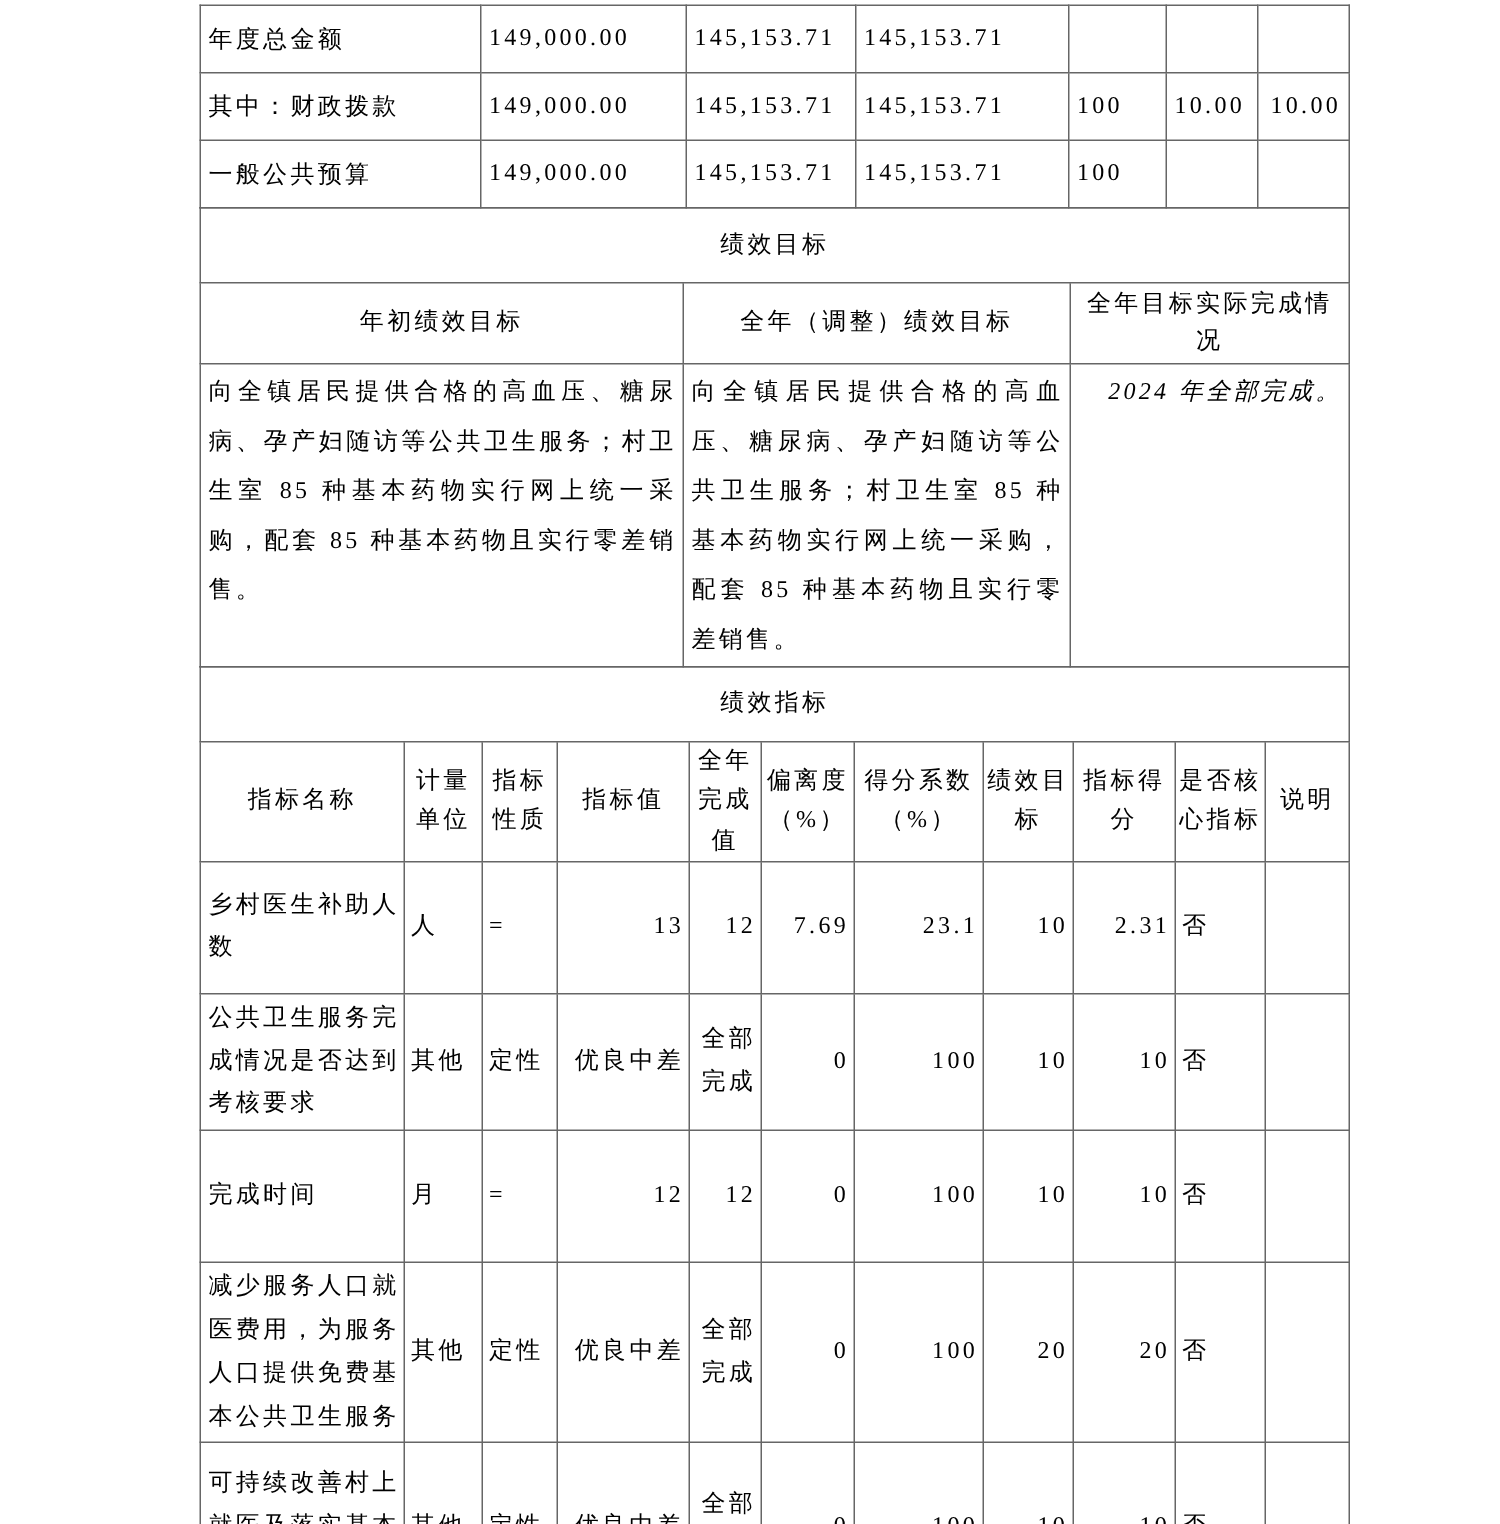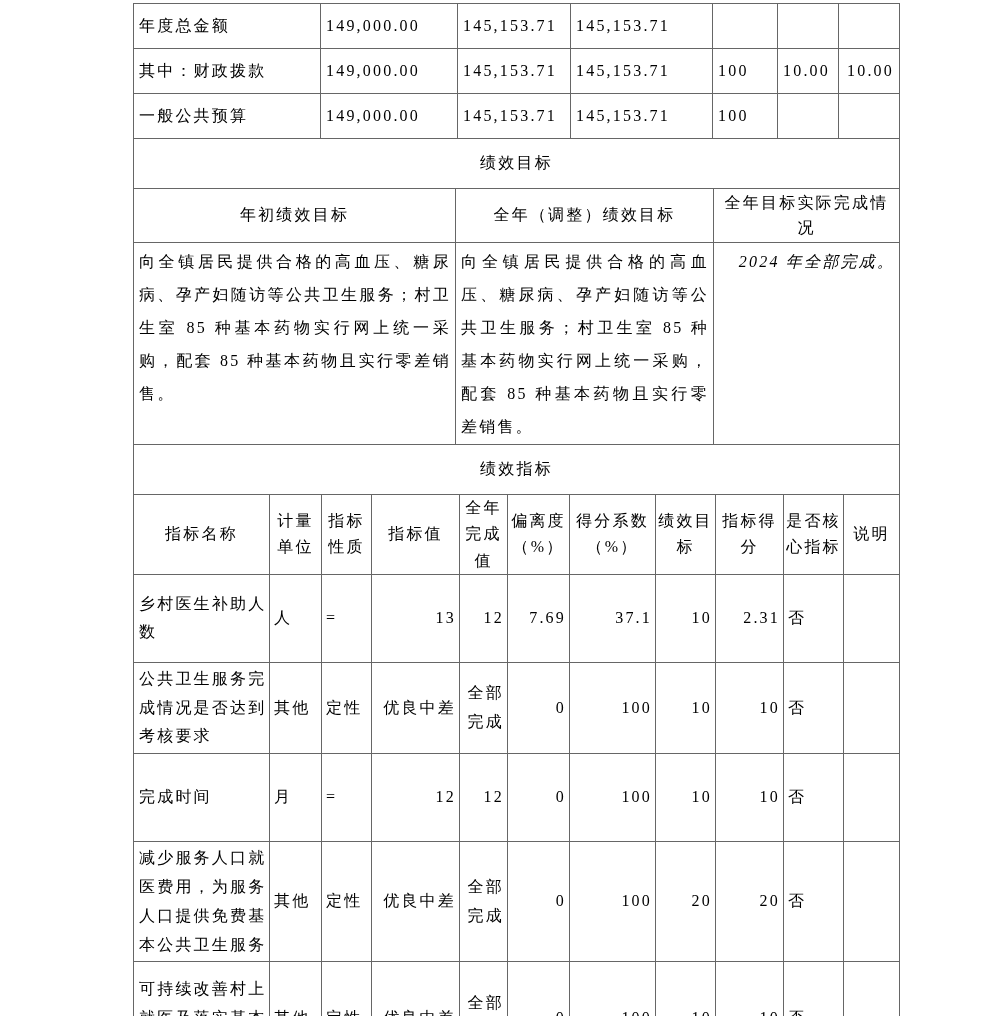--- a/index.html
+++ b/index.html
@@ -165,21 +165,21 @@
         </tr>
     </tbody>
     <tbody id="ind-body">
         <tr>
           <td class="name">乡村医生补助人数</td>
           <td class="unit">人</td>
           <td class="unit">=</td>
           <td class="val">13</td>
           <td class="val">12</td>
           <td class="val">7.69</td>
-          <td class="val">37.1</td>
+          <td class="val">23.1</td>
           <td class="val">10</td>
           <td class="val">2.31</td>
           <td class="unit">否</td>
           <td class="unit"></td>
         </tr>
         <tr>
           <td class="name">公共卫生服务完成情况是否达到考核要求</td>
           <td class="unit">其他</td>
           <td class="unit">定性</td>
           <td class="val">优良中差</td>

